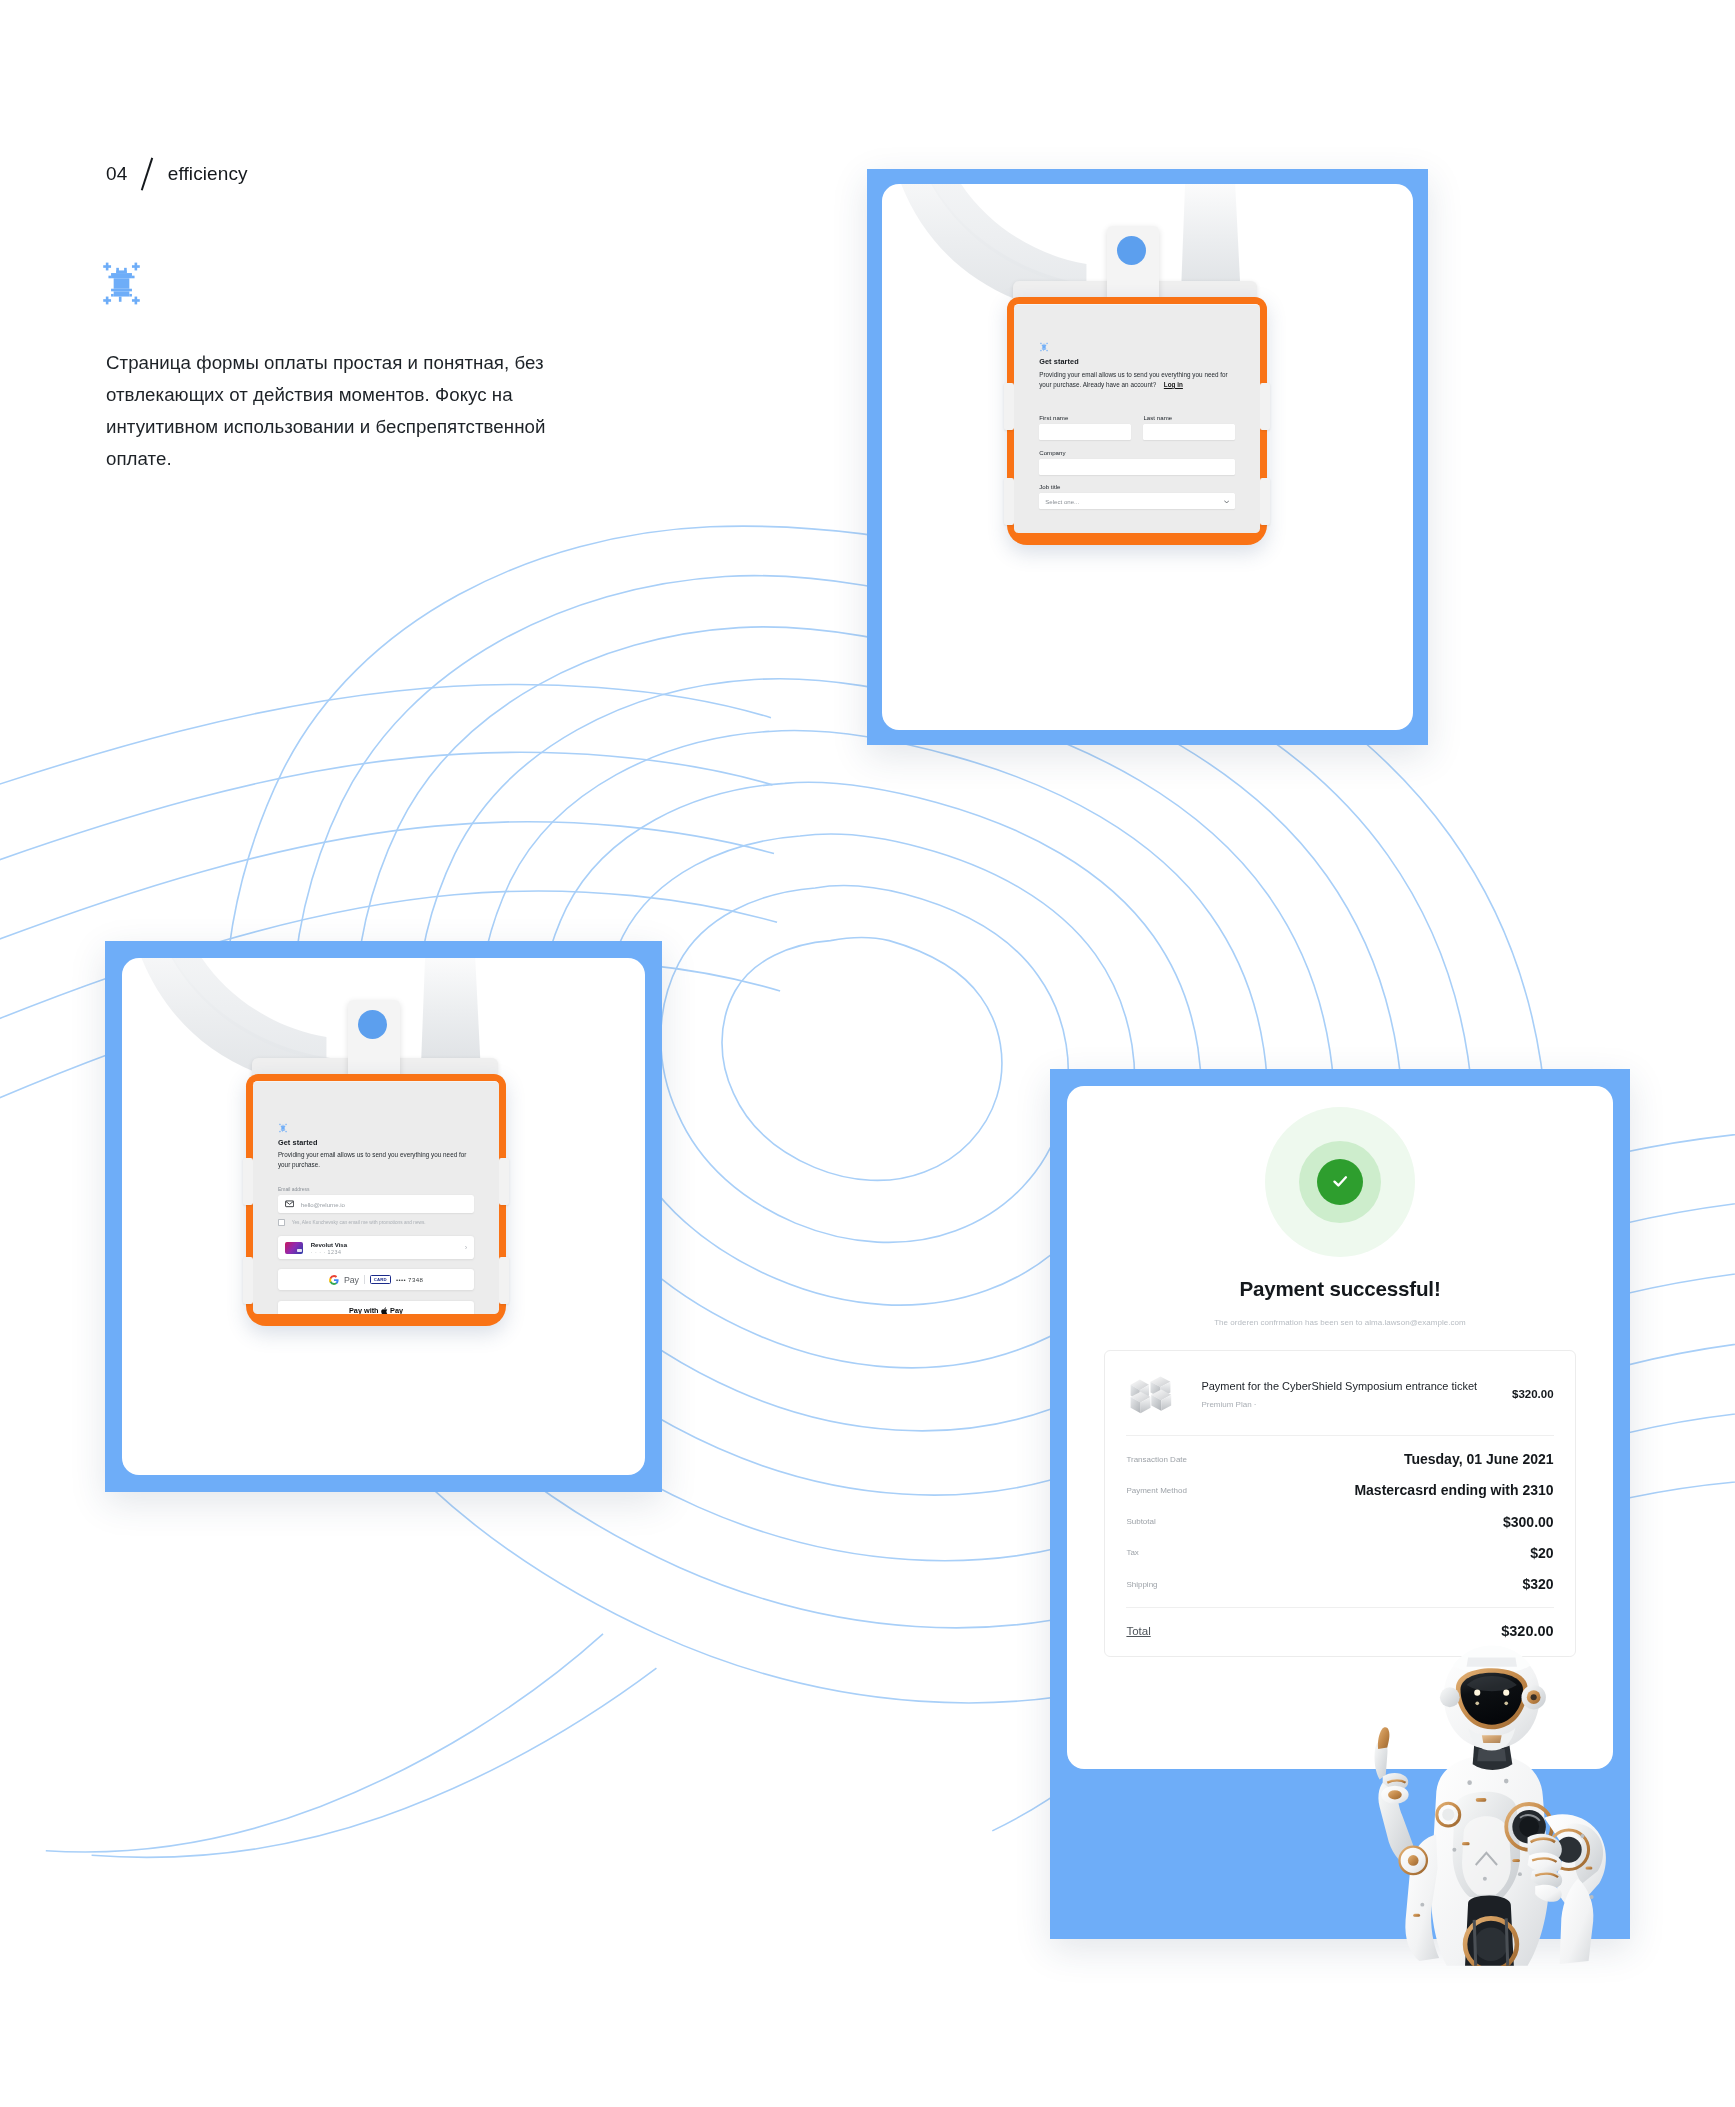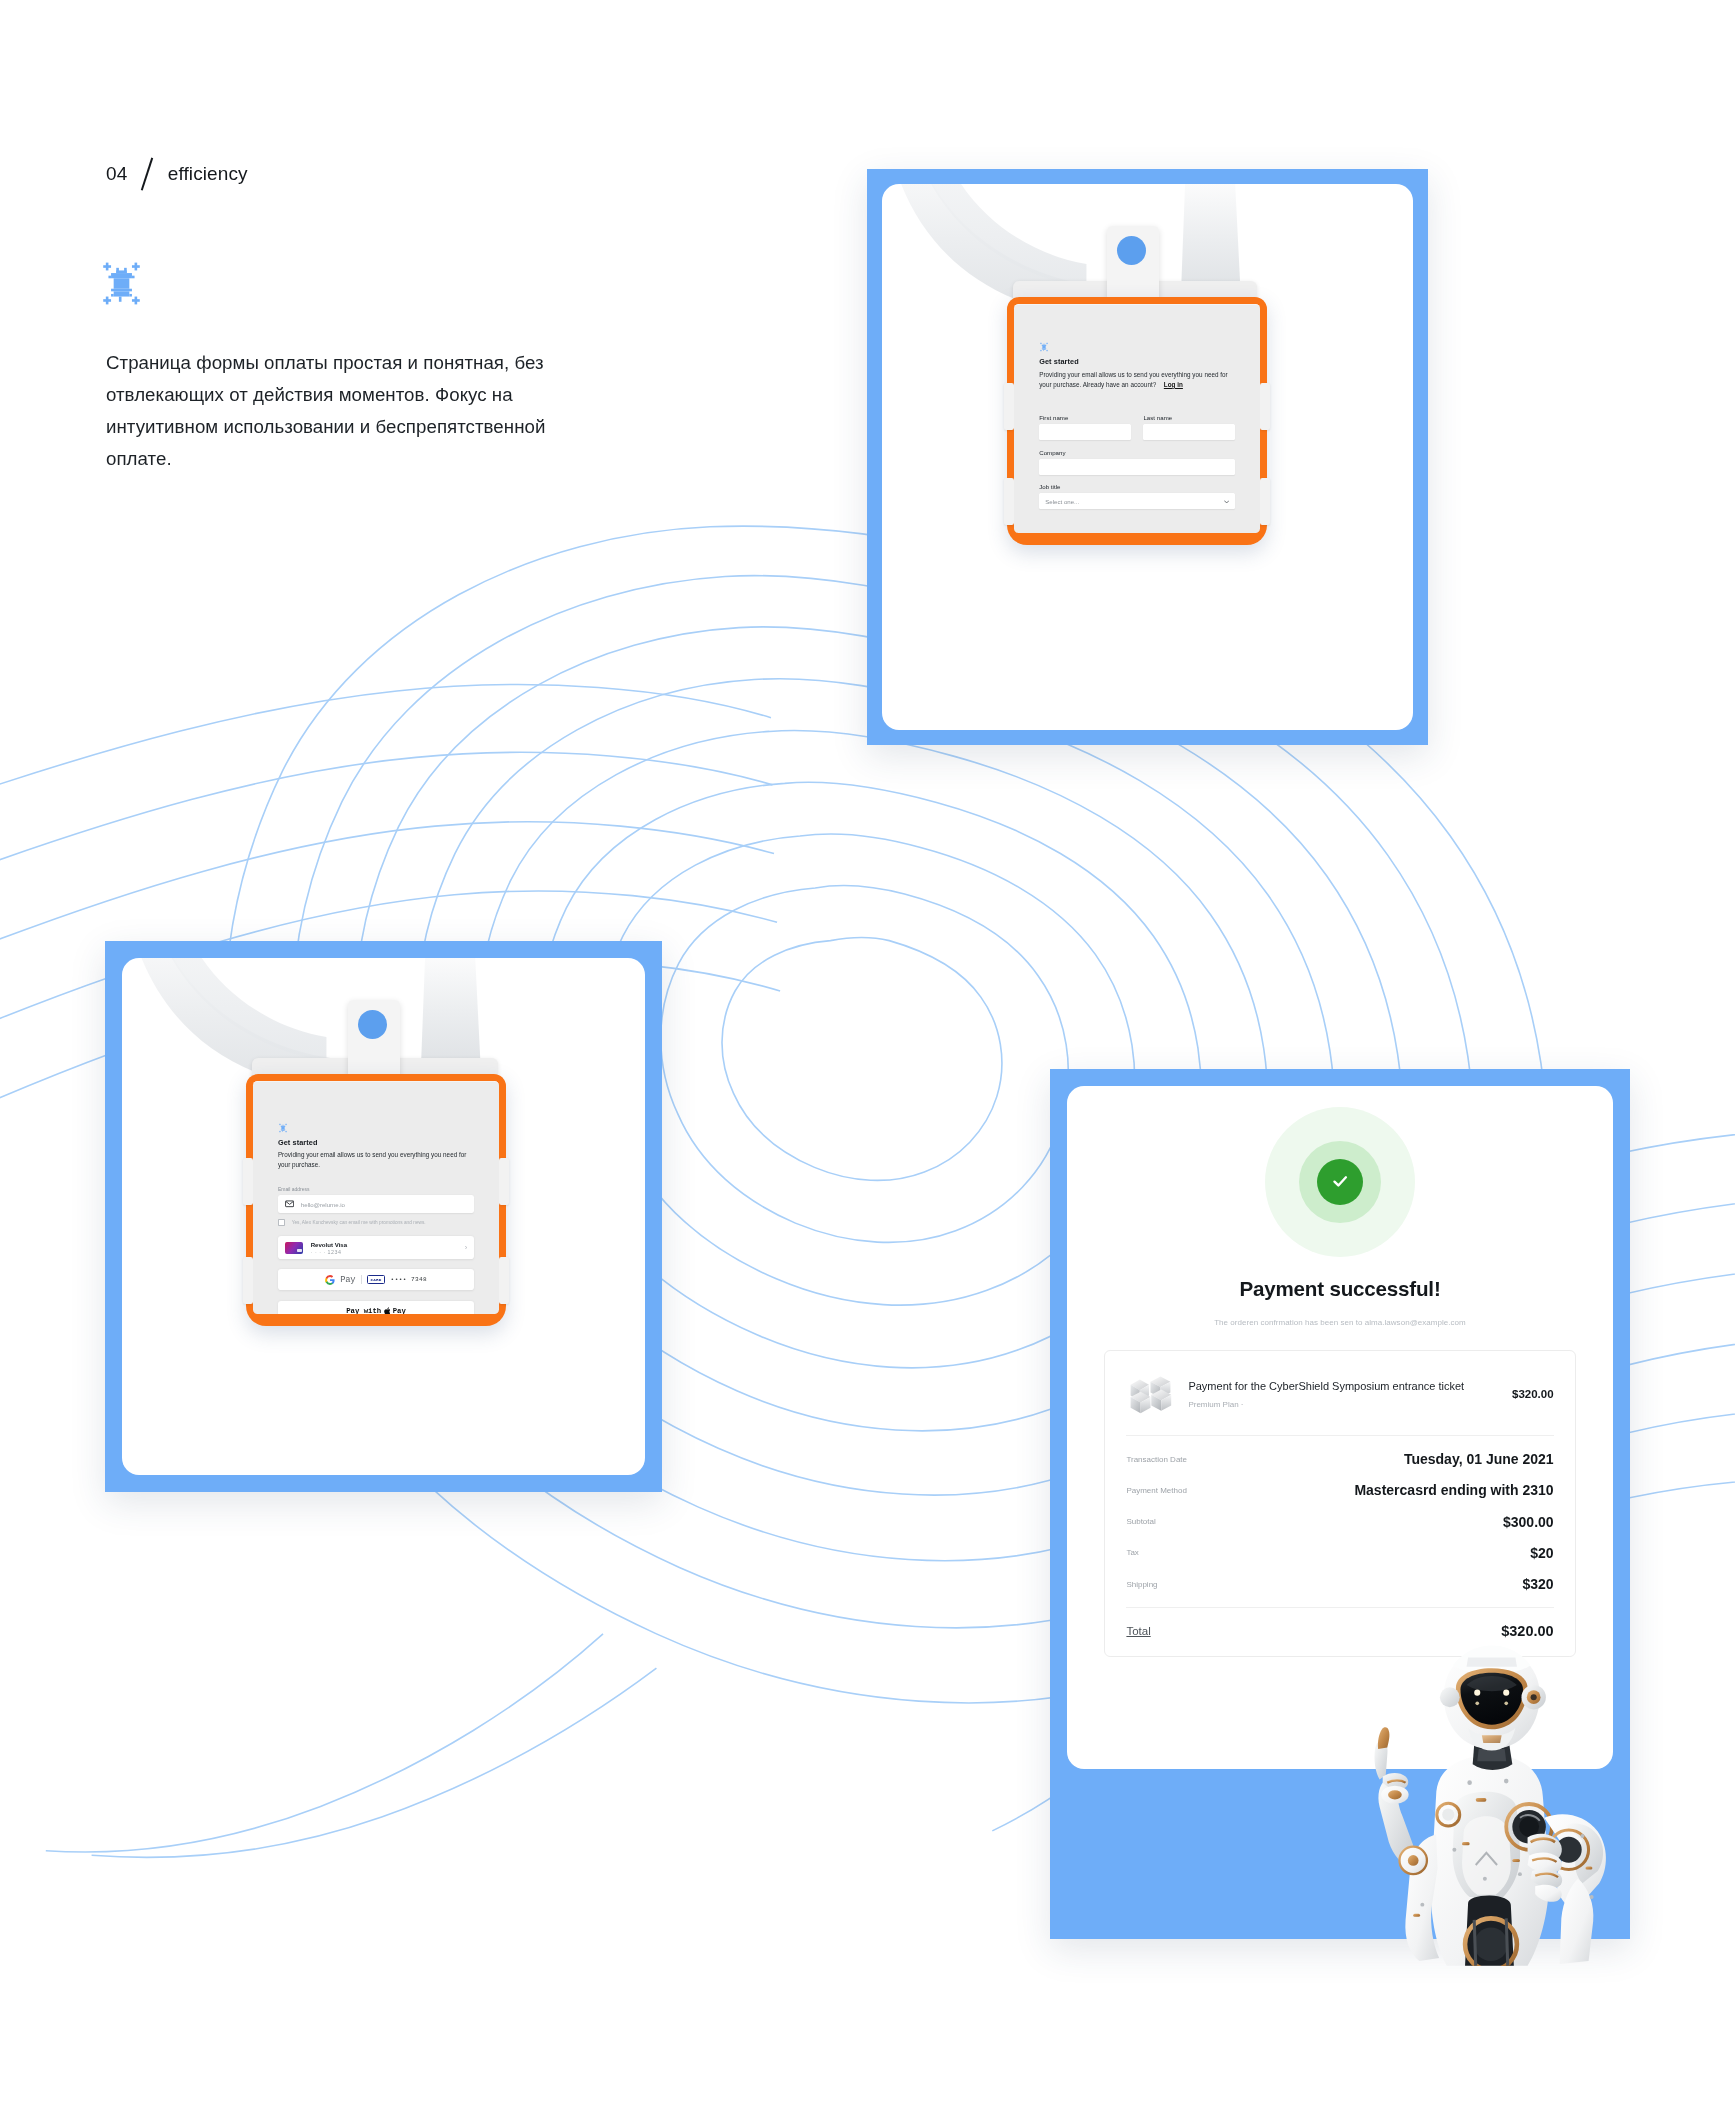--- a/index.html
+++ b/index.html
@@ -90,42 +90,42 @@
   .minicard { width:18.3px; height:12.2px; border-radius:1.9px; flex:none;
               background:linear-gradient(128deg,#c8185f 0%,#8e2bb3 48%,#2b3ea8 100%);
               position:relative; overflow:hidden; }
   .minicard:after { content:""; position:absolute; right:1.5px; bottom:1.5px; width:4.6px; height:3.1px;
               background:rgba(255,255,255,.85); border-radius:0.8px; }
   .cardrow .nm { font-size:6.1px; font-weight:700; color:#15191e; line-height:1.25; }
   .cardrow .no { font-size:5.3px; color:#9aa0a6; letter-spacing:0.5px; }
   .cardrow .chev { margin-left:auto; color:#b3b8be; font-size:7.6px; }
 
   .paybtn { background:#fff; border-radius:3.1px; height:20.6px; display:flex; align-items:center;
-            justify-content:center; box-shadow:0 0.8px 2.3px rgba(0,0,0,.08);font-family:Liberation Mono, monospace; }
+            justify-content:center; box-shadow:0 0.8px 2.3px rgba(0,0,0,.08); }
   .gpay { display:flex; align-items:center; gap:5.3px; }
   .gpay .ptxt { font-size:8.8px; color:#5f6368; letter-spacing:-0.2px; }
   .gpay .bar { width:0.8px; height:9.2px; background:#dadce0; }
   .cardchip { border:0.8px solid #1a2a8a; border-radius:1.5px; font-size:4.3px; font-weight:700;
               color:#1a2a8a; padding:1.1px 2.7px; letter-spacing:0.2px; }
   .gpay .digits { font-size:6.1px; color:#3c4043; letter-spacing:0.4px; }
   .applepay { font-size:7.3px; font-weight:700; color:#0b0d0f; display:flex; align-items:center; gap:2.3px; }
 
   
   .succwrap { position:absolute; left:0; top:0; width:100%; }
   .halos { position:relative; width:100%; height:191px; }
   .halo { position:absolute; left:50%; top:50%; transform:translate(-50%,-50%); border-radius:50%; }
   .halo1 { width:150px; height:150px; background:#EEF9EE; }
   .halo2 { width:82px; height:82px; background:#CDEDCC; }
   .halo3 { width:46px; height:46px; background:#2E9E2E; display:flex; align-items:center; justify-content:center; }
 
   .succ-title { text-align:center; font-size:20.6px; font-weight:700; color:#14181c; letter-spacing:-0.2px; }
   .succ-sub { text-align:center; font-size:8px; color:#b7bcc2; margin-top:17px; letter-spacing:0.04px; }
 
   .receipt { margin:23px 37px 0 37px; border:0.8px solid #ececec; border-radius:6.1px; }
-  .ritem { display:flex; align-items:center; gap:13px; padding:20px 21.4px 18.3px 21.4px; }
+  .ritem { display:flex; align-items:center; gap:26px; padding:20px 21.4px 18.3px 21.4px; }
   .cube { width:49px; height:46px; flex:none; }
   .ritem .txt { flex:1; }
   .ritem .t1 { font-size:11px; color:#1b2026; line-height:1.42; }
   .ritem .t2 { font-size:8px; color:#a9aeb4; margin-top:6.1px; }
   .ritem .amt { font-size:11.5px; font-weight:700; color:#14181c; white-space:nowrap; }
   .hr { height:0.8px; background:#efefef; margin:0 21.4px; }
   .rrow { display:flex; justify-content:space-between; align-items:center; padding:7.6px 21.4px; }
   .rrow .k { font-size:8px; color:#9ea3a9; }
   .rrow .v { font-size:14px; font-weight:700; color:#14181c; }
   .rtot { display:flex; justify-content:space-between; align-items:center; padding:15.3px 21.4px 17px 21.4px; }

